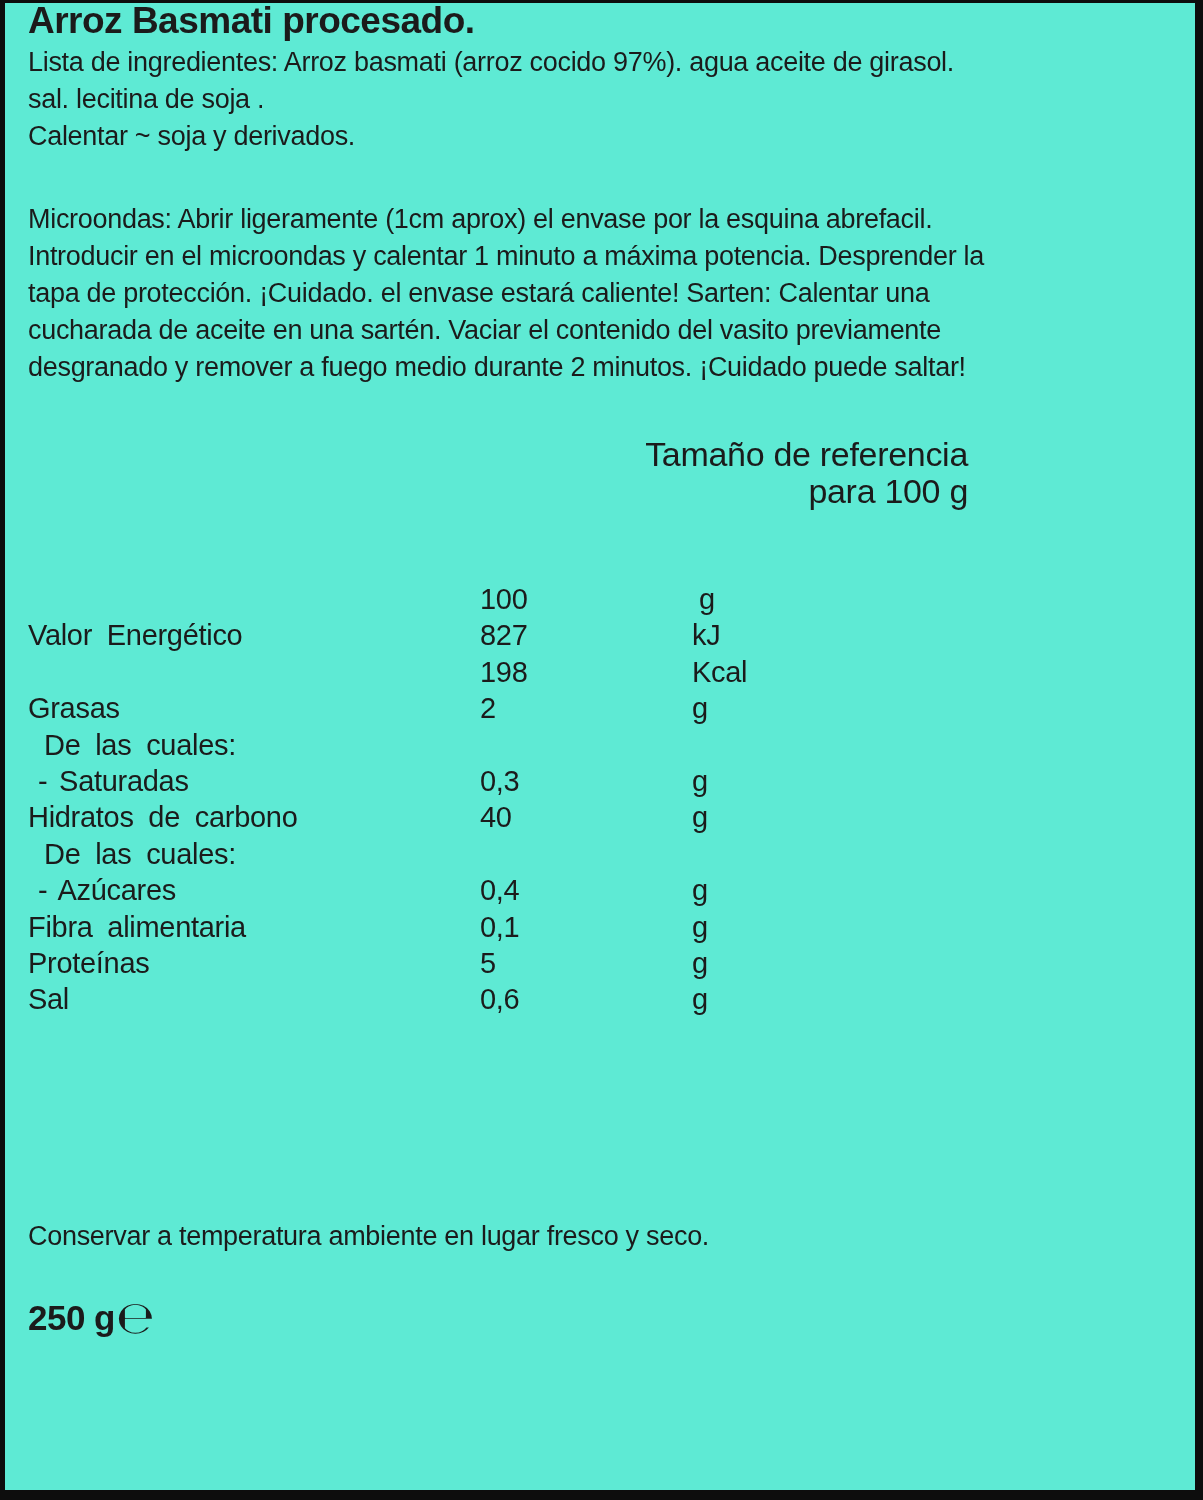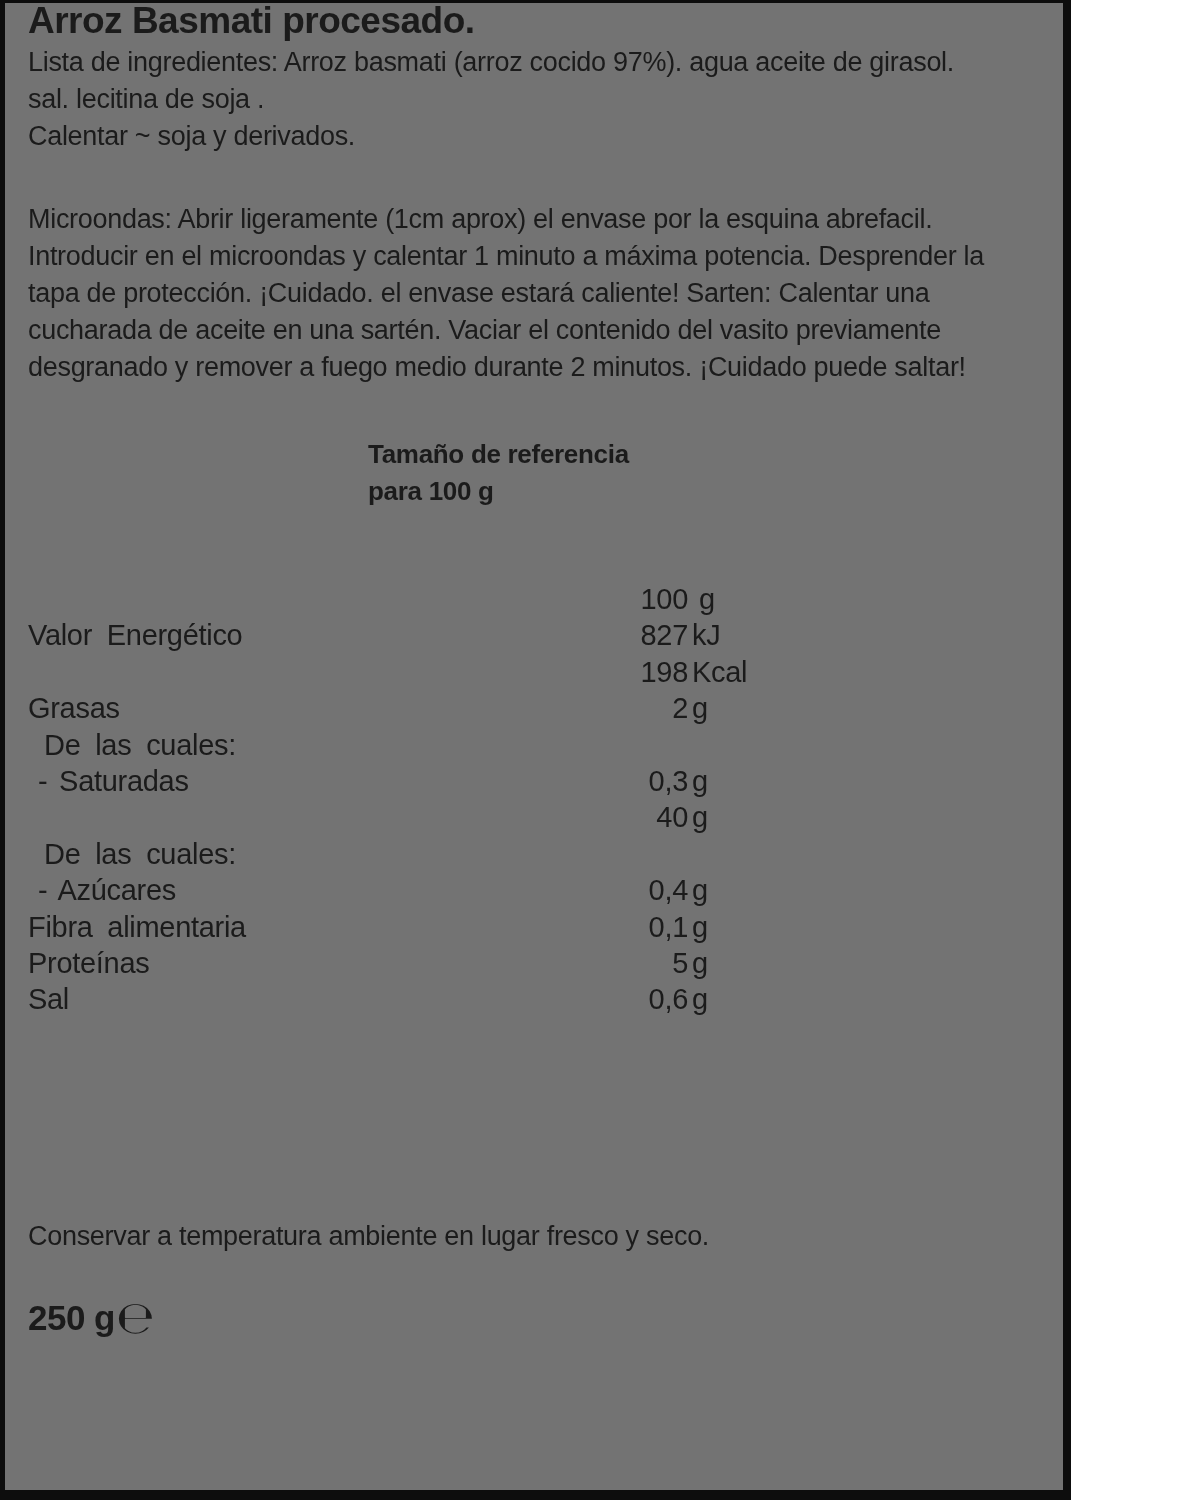--- a/index.html
+++ b/index.html
@@ -4,22 +4,22 @@
 <style>
   * { margin: 0; padding: 0; box-sizing: border-box; }
   html, body { background: #ffffff; }
   body {
     width: 1203px; height: 1500px;
     font-family: "Liberation Sans", "DejaVu Sans", sans-serif;
     color: #1b1b1b;
   }
   .page {
     position: relative;
-    width: 1071px; height: 1500px;
-    background: #737373;
+    width: 1203px; height: 1500px;
+    background: #5eead4;
     border: solid #0d0d0d;
     border-width: 3px 8px 10px 5px;
     overflow: hidden;
   }
   .abs { position: absolute; }
   .title {
     top: -4px; left: 23px;
     font-size: 37px; font-weight: bold;
     letter-spacing: -0.5px;
     line-height: 44px;
@@ -30,29 +30,29 @@
     font-size: 27px;
     letter-spacing: -0.3px;
     line-height: 37px;
   }
   .para .line { white-space: nowrap; }
   .b { font-weight: normal; }
   .ingredients { top: 41px; }
   .instructions { top: 198px; }
   .refblock {
     top: 433px; left: 363px; width: 600px;
-    font-size: 26px; letter-spacing: -0.3px;
-    line-height: 37px; text-align: left; font-weight: bold;
+    font-size: 34px; letter-spacing: -0.3px;
+    line-height: 37px; text-align: right;
   }
   .nutrition { top: 578px; left: 0; width: 1188px; }
   .nrow { position: relative; height: 36.4px; font-size: 29px; letter-spacing: -0.3px; line-height: 36.4px; }
   .nlabel { position: absolute; left: 23px; word-spacing: 7px; white-space: nowrap; }
   .nrow.ind  .nlabel { left: 39px; }
   .nrow.dash .nlabel { left: 33px; word-spacing: 4px; }
-  .nval  { position: absolute; left: 475px; width: 208px; text-align: right; }
+  .nval  { position: absolute; left: 475px; width: 208px; text-align: left; }
   .nunit { position: absolute; left: 687px; }
   .nrow.hdr .nunit { padding-left: 7px; }
   .storage { top: 1215px; }
   .netweight { top: 1290px; left: 23px; line-height: 44px; white-space: nowrap; }
   .netweight .nw { font-size: 35px; font-weight: bold; letter-spacing: -0.5px; }
   .netweight .esign {
     font-family: "DejaVu Sans", sans-serif;
     font-size: 45px; font-weight: normal;
     position: relative; top: 3px; margin-left: 1px;
   }
@@ -108,20 +108,21 @@
       <span class="nlabel">De las cuales:</span>
       <span class="nval"></span>
       <span class="nunit"></span>
     </div>
     <div class="nrow dash">
       <span class="nlabel">- Saturadas</span>
       <span class="nval">0,3</span>
       <span class="nunit">g</span>
     </div>
     <div class="nrow">
+      <span class="nlabel">Hidratos de carbono</span>
       <span class="nval">40</span>
       <span class="nunit">g</span>
     </div>
     <div class="nrow ind">
       <span class="nlabel">De las cuales:</span>
       <span class="nval"></span>
       <span class="nunit"></span>
     </div>
     <div class="nrow dash">
       <span class="nlabel">- Azúcares</span>

